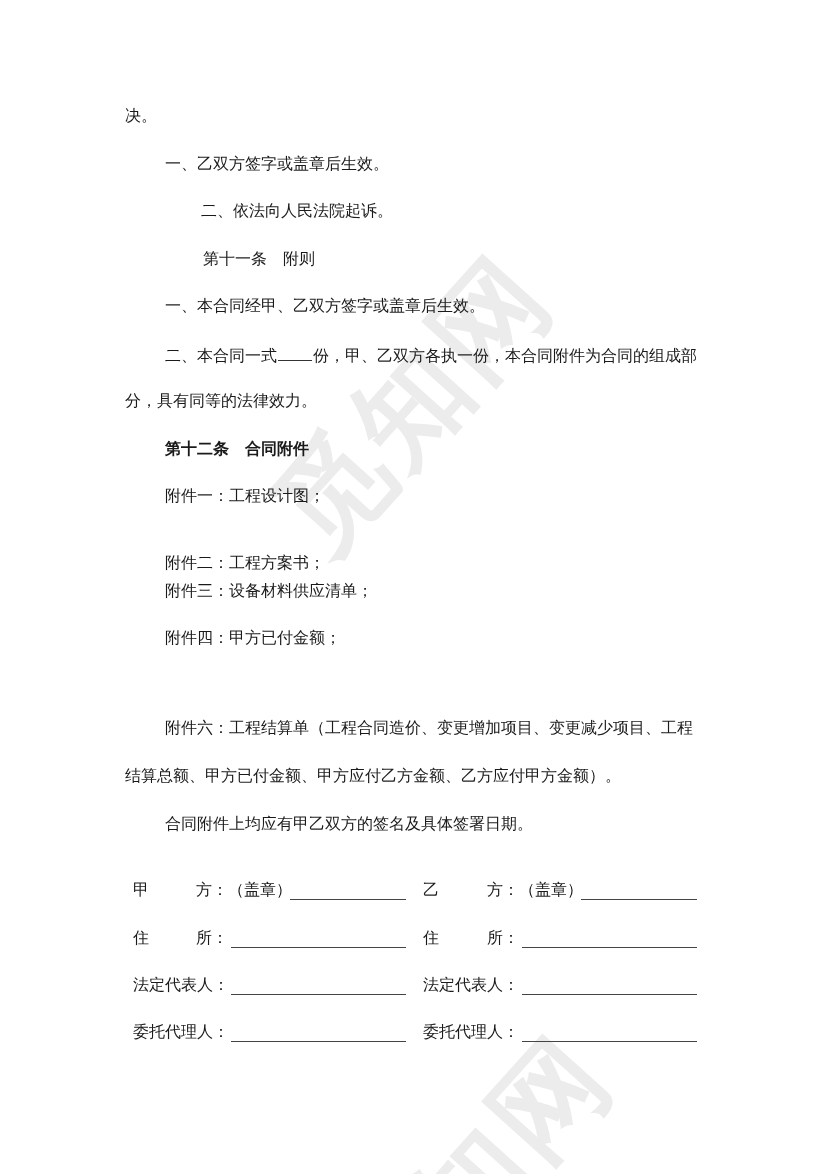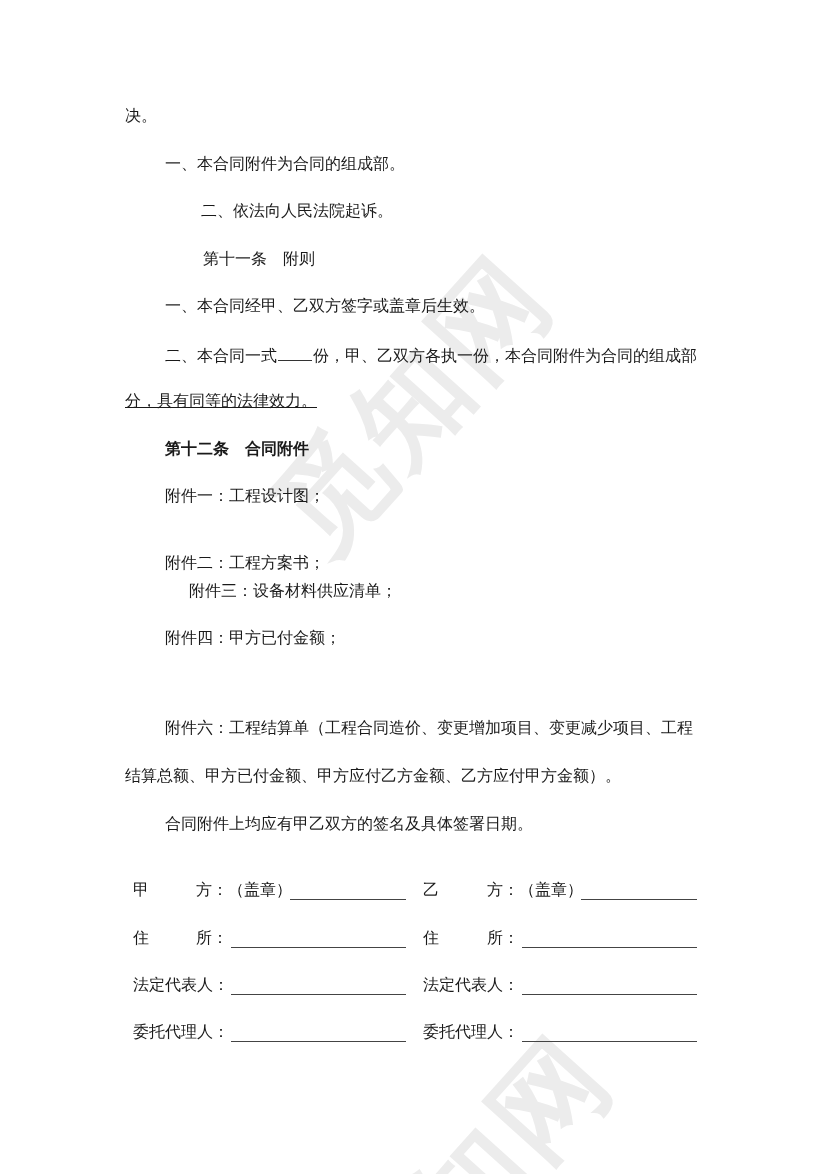--- a/index.html
+++ b/index.html
@@ -75,34 +75,34 @@
 </style>
 </head>
 <body>
 
 <div class="page">
 
   <div class="watermark wm1">觅知网</div>
   <div class="watermark wm2">觅知网</div>
 
   <div class="line flush" style="top:106px;">决。</div>
-  <div class="line indent" style="top:154px;">一、本合同附件为合同的组成部。</div>
+  <div class="line indent" style="top:154px;">一、乙双方签字或盖章后生效。</div>
   <div class="line indent" style="top:201px;margin-left:36px;">二、依法向人民法院起诉。</div>
   <div class="line indent" style="top:249px;margin-left:38px;">第十一条　附则</div>
   <div class="line indent" style="top:296px;">一、本合同经甲、乙双方签字或盖章后生效。</div>
 
   <div class="line indent" style="top:344px;">
     <span>二、本合同一式</span><span class="blank"></span><span>份，甲、乙双方各执一份，本合同附件为合同的组成部</span>
   </div>
-  <div class="line flush" style="top:391px;text-decoration:underline;">分，具有同等的法律效力。</div>
+  <div class="line flush" style="top:391px;">分，具有同等的法律效力。</div>
 
   <div class="line indent" style="top:439px;font-weight:bold;">第十二条　合同附件</div>
   <div class="line indent" style="top:486px;">附件一：工程设计图；</div>
   <div class="line indent" style="top:553px;">附件二：工程方案书；</div>
-  <div class="line indent" style="top:581px;margin-left:24px;">附件三：设备材料供应清单；</div>
+  <div class="line indent" style="top:581px;">附件三：设备材料供应清单；</div>
   <div class="line indent" style="top:628px;">附件四：甲方已付金额；</div>
   <div class="line indent" style="top:718px;">附件六：工程结算单（工程合同造价、变更增加项目、变更减少项目、工程</div>
   <div class="line flush" style="top:766px;">结算总额、甲方已付金额、甲方应付乙方金额、乙方应付甲方金额）。</div>
   <div class="line indent" style="top:814px;">合同附件上均应有甲乙双方的签名及具体签署日期。</div>
 
   <div class="sig-row" style="left:133px; top:880px; width:280px;">
     <span class="sig-label">
       <span>甲</span>
     </span>
     <span style="position:absolute; left:63px; top:0;">方：（盖章）</span>

